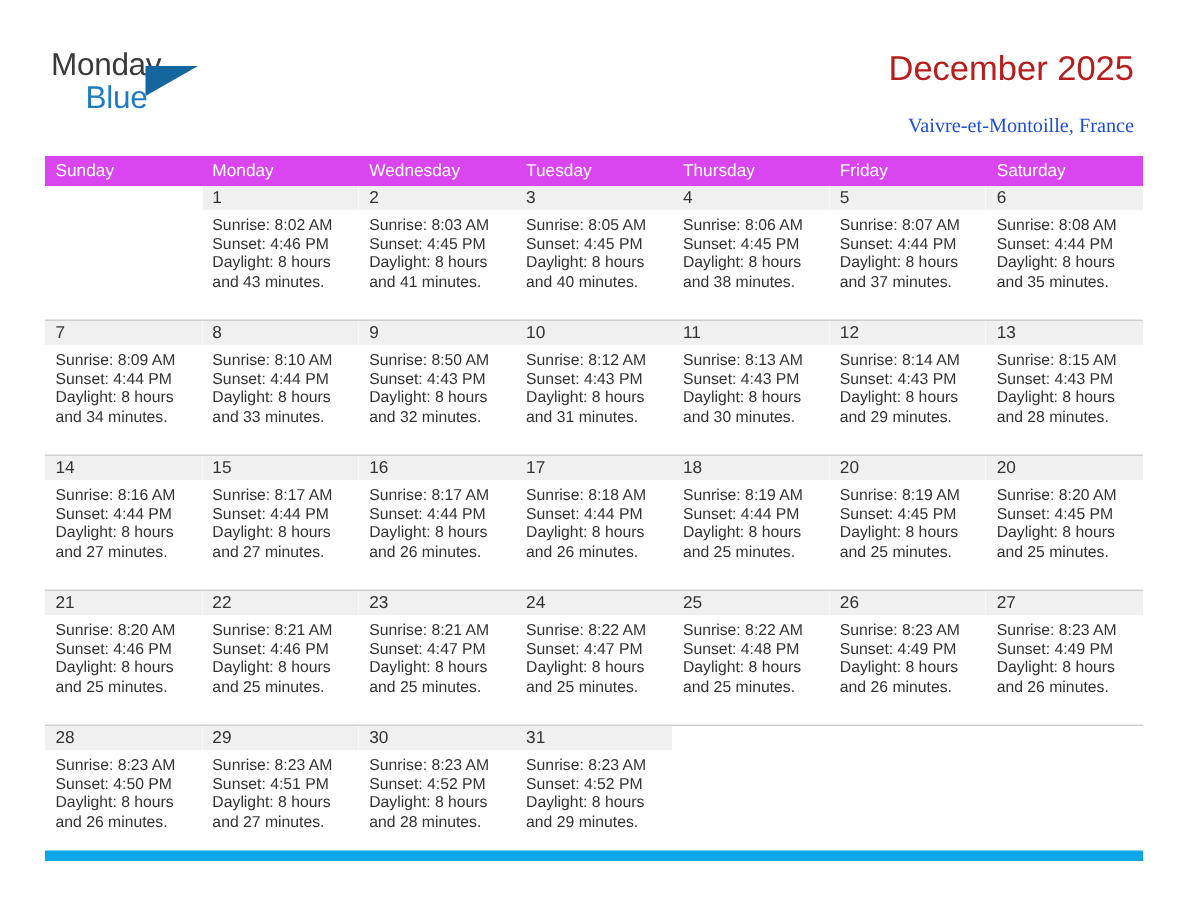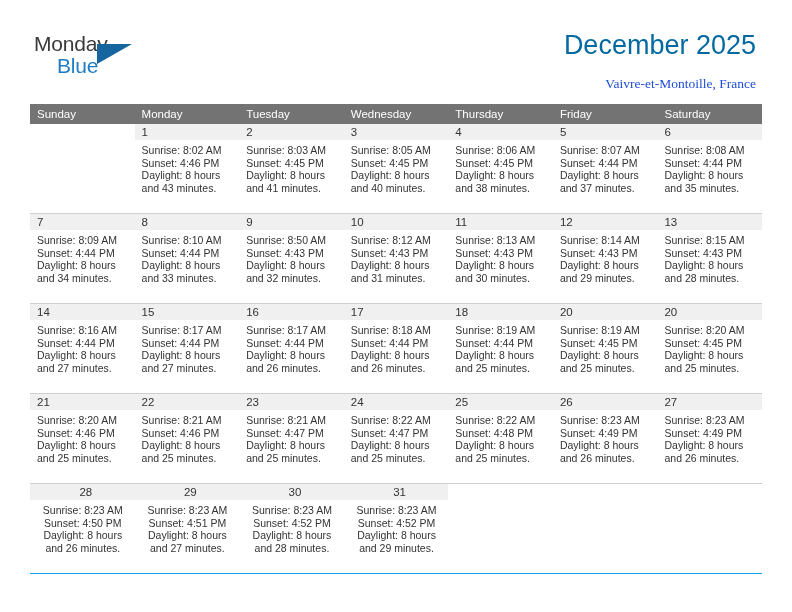--- a/index.html
+++ b/index.html
@@ -64,22 +64,22 @@
     border-bottom: 20px solid transparent;
   }
 
   .title-block {
     position: absolute;
     right: 36px;
     top: 28px;
     text-align: right;
   }
   .month-title {
-    font-size: 27px;
-    color: #0369a1;
+    font-size: 23px;
+    color: #b91c1c;
     font-weight: normal;
     line-height: 34px;
     font-family: "Liberation Sans", sans-serif;
     text-align: right;
   }
   .location {
     margin-top: 14px;
     font-size: 13.5px;
     color: #1d4ed8;
     line-height: 16px;
@@ -89,21 +89,21 @@
   
   .calendar {
     position: absolute;
     left: 30px;
     top: 104px;
     width: 732px;
   }
   .weekday-row {
     display: flex;
     width: 732px;
-    background: #737373;
+    background: #d946ef;
     height: 20px;
   }
   .weekday {
     flex: 1 1 0;
     color: #ffffff;
     font-size: 11.5px;
     line-height: 20px;
     padding-left: 7px;
     box-sizing: border-box;
     white-space: nowrap;
@@ -111,22 +111,21 @@
   }
 
   .week-row {
     display: flex;
     width: 732px;
     height: 90px;
     border-bottom: 1px solid #cfcfcf;
     box-sizing: border-box;
   }
   .week-row:last-child {
-    border-bottom: 1px solid #0ea5e9;
-    text-align: center;
+    border-bottom: 7px solid #0ea5e9;
   }
   .day-cell {
     flex: 1 1 0;
     box-sizing: border-box;
     position: relative;
     overflow: hidden;
   }
   .day-number {
     height: 16px;
     line-height: 16px;
@@ -173,22 +172,22 @@
       <div class="location">Vaivre-et-Montoille, France</div>
     </div>
 
   </div>
 
   <div class="calendar">
 
     <div class="weekday-row">
       <div class="weekday">Sunday</div>
       <div class="weekday">Monday</div>
+      <div class="weekday">Wednesday</div>
       <div class="weekday">Tuesday</div>
-      <div class="weekday">Wednesday</div>
       <div class="weekday">Thursday</div>
       <div class="weekday">Friday</div>
       <div class="weekday">Saturday</div>
     </div>
 
     <div class="week-row">
       <div class="day-cell blank empty">
         <div class="day-number"></div>
         <div class="day-info">
           <div></div>

